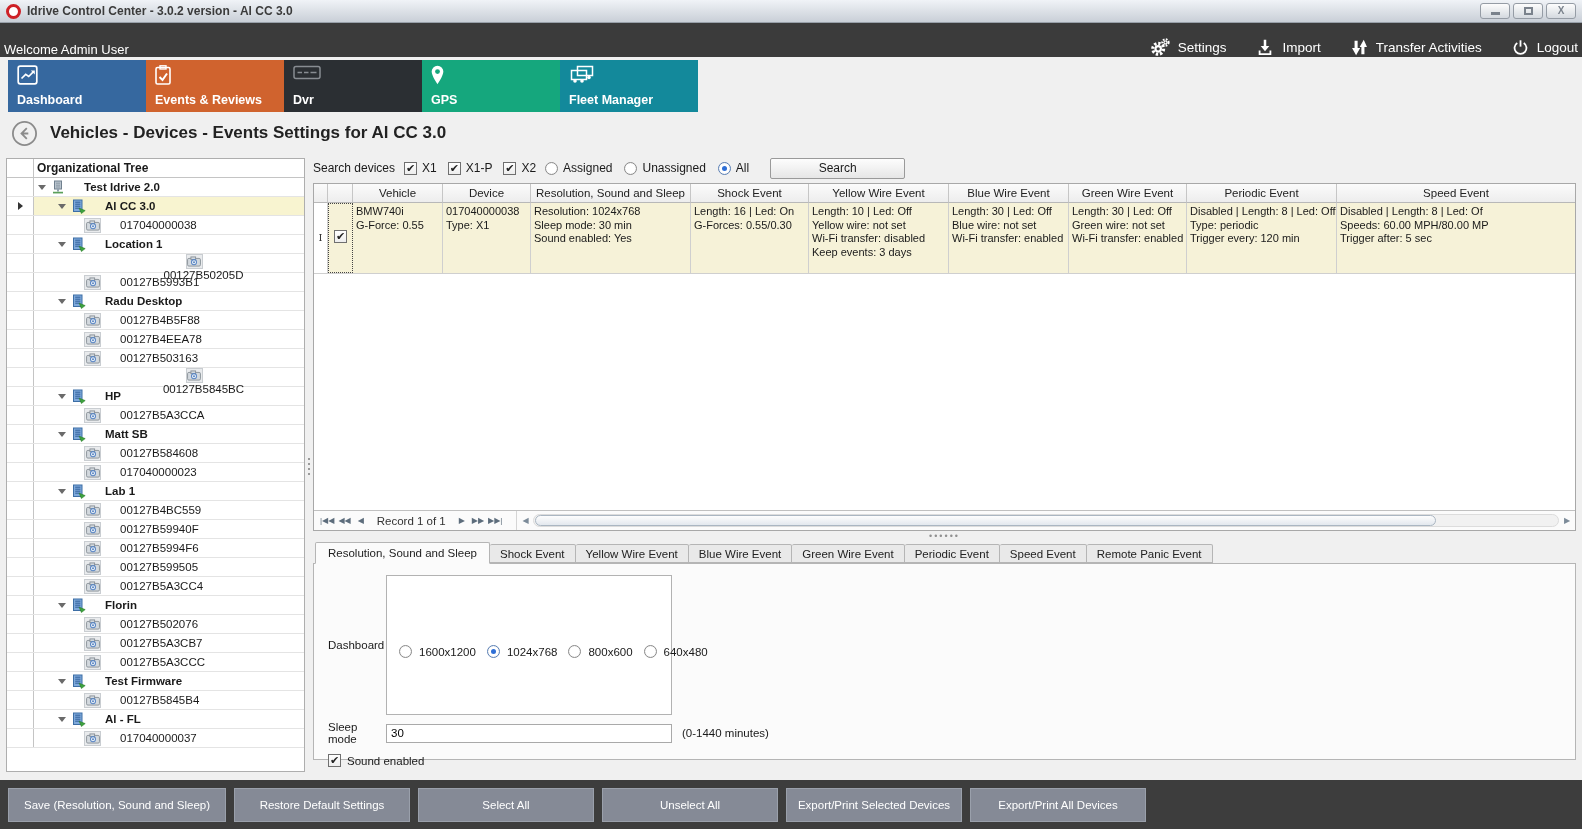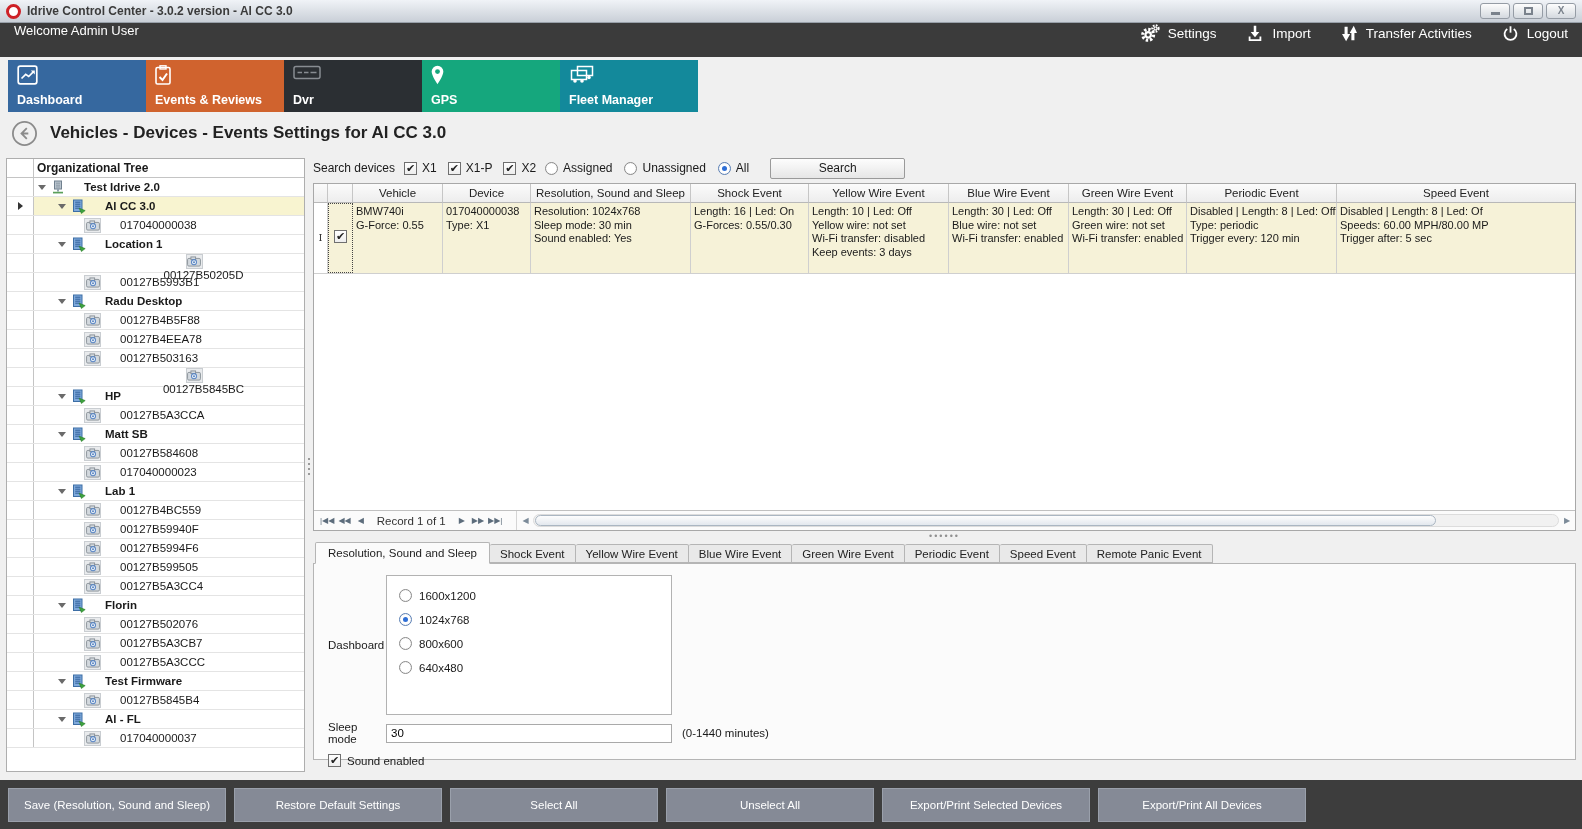--- a/index.html
+++ b/index.html
@@ -17,22 +17,22 @@
   .app-icon { width:15px; height:15px; border-radius:50%; border:3px solid #ce2127; background:#fff; margin:0 6px 0 2px; }
   .title-text { font-size:12px; font-weight:bold; color:#3b3b3b; }
   .win-controls { margin-left:auto; display:flex; gap:3px; padding-right:2px; }
   .win-btn { width:30px; height:16px; border:1px solid #959ca5; border-radius:3px;
     background:linear-gradient(#fdfdfd,#d4d9df); display:flex; align-items:center; justify-content:center; }
   .g-min { width:9px; height:3px; background:#7a828c; margin-top:5px; }
   .g-max { width:9px; height:8px; border:2px solid #7a828c; }
   .g-close { font-size:10px; font-weight:bold; color:#7a828c; line-height:10px; }
 
   
-  .appheader { height:34px; flex:0 0 34px; background:#3b3b3b; display:flex; align-items:flex-start;
-    color:#fff; padding:0 14px; }
+  .appheader { height:34px; flex:0 0 34px; background:#3b3b3b; display:flex; align-items:flex-end;
+    color:#fff; padding:0 4px; }
   .welcome { font-size:13px; }
   .header-actions { margin-left:auto; display:flex; gap:30px; align-items:center; }
   .h-action { display:flex; align-items:center; gap:8px; font-size:13.5px; cursor:pointer; }
   .h-ic { display:flex; align-items:center; }
 
   
   .navtiles { height:57px; flex:0 0 57px; background:#f0f0f0; display:flex; 
     padding:3px 0 2px 8px; }
   .tile { width:138px; height:52px; position:relative; color:#fff; padding:5px 0 0 9px; cursor:pointer; }
   .tile-icon { display:block; height:22px; }
@@ -120,32 +120,32 @@
     background:#e9e9e9; border:1px solid #b5b5b5; border-left:none; color:#222;
     border-radius:2px 2px 0 0; cursor:pointer; white-space:nowrap; }
   .tab:first-child { border-left:1px solid #b5b5b5; }
   .tab.active { height:22px; background:#fbfbfb; border-left:1px solid #b5b5b5;
     border-bottom:1px solid #fbfbfb; margin-bottom:-1px; z-index:3; position:relative; padding:0 12px; }
   .tab-panel { height:197px; flex:0 0 197px; border:1px solid #b5b5b5; background:#fbfbfb;
     padding:11px 0 0 14px; position:relative; z-index:1; }
   .p-label { width:58px; flex:0 0 58px; font-size:11.5px; }
   .res-row { display:flex; align-items:center; }
   .res-box { width:286px; height:140px; border:1px solid #b2b2b2; background:#fff;
-    padding:13px 0 0 12px; display:flex; flex-direction:column; gap:11px; }
+    padding:13px 0 0 12px; display:flex; flex-direction:row; gap:11px; }
   .opt-sm { display:flex; align-items:center; gap:7px; font-size:11.5px; cursor:pointer; }
   .sleep-row { display:flex; align-items:center; margin-top:6px; }
   .sleep-input { width:286px; height:19px; border:1px solid #a9a9a9; font-size:11.5px;
     padding:0 0 0 4px; font-family:inherit; background:#fff; }
   .p-hint { margin-left:10px; font-size:11.5px; }
   .sound-row { display:flex; align-items:center; gap:6px; margin-top:9px; font-size:11.5px; cursor:pointer; }
 
   
   .footer { height:49px; flex:0 0 49px; background:#3d3d3d; display:flex; align-items:center;
     gap:8px; padding-left:8px; }
-  .f-btn { width:208px; height:34px; background:#858a96; border:1px solid #9aa0ab; color:#fff;
+  .f-btn { width:176px; height:34px; background:#858a96; border:1px solid #9aa0ab; color:#fff;
     font-size:11.5px; display:flex; align-items:center; justify-content:center; cursor:pointer;
     white-space:nowrap; }
   .f-btn:first-child { width:218px; }
 </style>
 </head>
 <body>
 
 <div class="app">
 
   <div class="titlebar">

